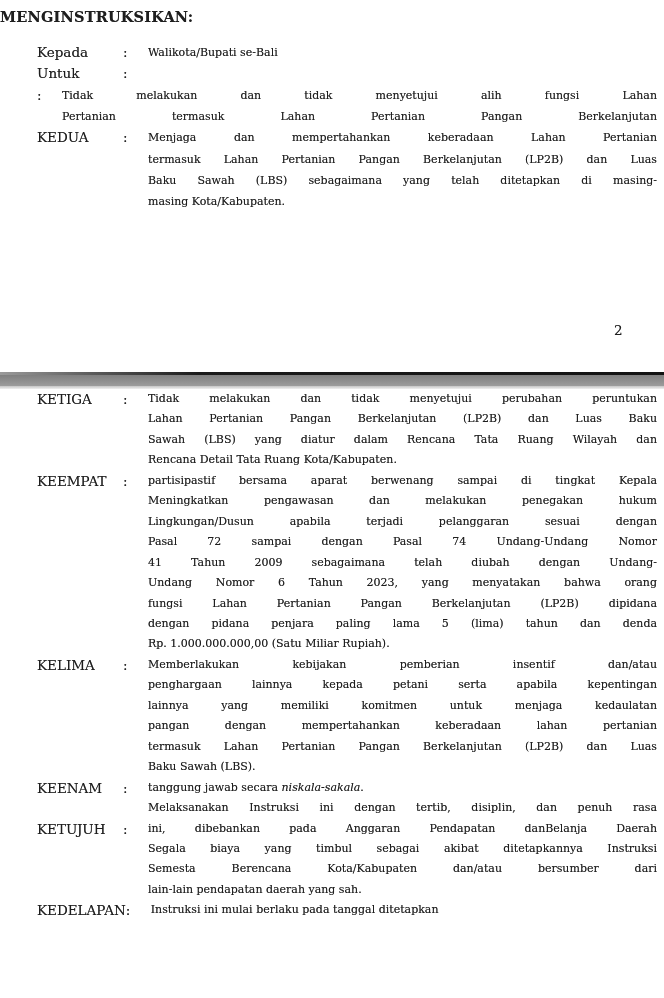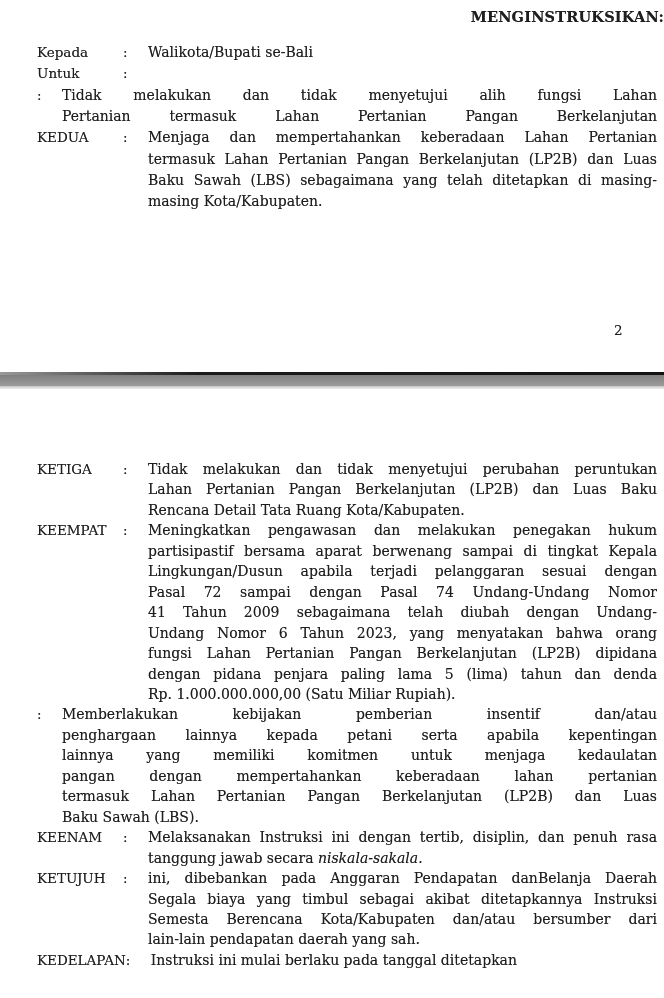--- a/index.html
+++ b/index.html
@@ -6,37 +6,37 @@
   .screen {
     position:relative; width:664px; height:998px; overflow:hidden;
     background:#ffffff;
     font-family:"DejaVu Serif","Liberation Serif",serif;
     color:#1e1e1e;
     text-shadow:0 0 0.4px rgba(25,25,25,0.55);
   }
   
   .page-top { position:relative; height:372px; }
   .doc-title {
-    padding-top:7px; text-align:right;
+    padding-top:7px; text-align:left;
     font-weight:700; font-size:14.5px; line-height:20px; letter-spacing:0.2px;
   }
   .entries-top { margin-top:15px; }
   .page-number { position:absolute; top:322px; left:614px; font-size:13.5px; }
   
   .page-break { height:17px; }
   .break-black { height:3px; background:linear-gradient(to right,#9a9a9a 0%,#5a5a5a 14%,#1a1a1a 30%,#121212 100%); }
   .break-gray  { height:11px; background:linear-gradient(to bottom,#7f7f7f,#9c9c9c); }
   .break-fade  { height:3px; background:linear-gradient(to bottom,#c4c4c4,#f0f0f0); }
   
-  .page-bottom { height:609px; overflow:hidden; padding-top:70px; box-sizing:border-box; }
+  .page-bottom { height:609px; overflow:hidden; box-sizing:border-box; }
   
   .entry-row { display:flex; padding-left:37px; padding-right:7px; }
   .entry-label { flex:0 0 86px; font-size:13.5px; }
   .entry-colon { flex:0 0 25px; font-size:13.5px; }
-  .entry-text  { flex:1 1 auto; min-width:0; font-size:14px; }
+  .entry-text  { flex:1 1 auto; min-width:0; font-size:11px; }
   .jline { text-align:justify; text-align-last:justify; }
   .jline.lastline { text-align-last:left; }
   .page-top .entry-label, .page-top .entry-colon, .page-top .jline { line-height:21.35px; }
   .page-bottom .entry-label, .page-bottom .entry-colon, .page-bottom .jline { line-height:20.45px; }
   .jline i { font-style:italic; }
 </style>
 </head>
 <body>
 
 <div class="screen">
@@ -86,55 +86,57 @@
   </div>
 
   <div class="page-bottom">
     <div id="entries-bottom">
         <div class="entry-row">
           <div class="entry-label">KETIGA</div>
           <div class="entry-colon">:</div>
           <div class="entry-text">
             <div class="jline">Tidak melakukan dan tidak menyetujui perubahan peruntukan</div>
             <div class="jline">Lahan Pertanian Pangan Berkelanjutan (LP2B) dan Luas Baku</div>
+            <div class="jline">Sawah (LBS) yang diatur dalam Rencana Tata Ruang Wilayah dan</div>
             <div class="jline lastline">Rencana Detail Tata Ruang Kota/Kabupaten.</div>
           </div>
         </div>
         <div class="entry-row">
           <div class="entry-label">KEEMPAT</div>
           <div class="entry-colon">:</div>
           <div class="entry-text">
+            <div class="jline">partisipastif bersama aparat berwenang sampai di tingkat Kepala</div>
             <div class="jline">Meningkatkan pengawasan dan melakukan penegakan hukum</div>
-            <div class="jline">partisipastif bersama aparat berwenang sampai di tingkat Kepala</div>
             <div class="jline">Lingkungan/Dusun apabila terjadi pelanggaran sesuai dengan</div>
             <div class="jline">Pasal 72 sampai dengan Pasal 74 Undang-Undang Nomor</div>
             <div class="jline">41 Tahun 2009 sebagaimana telah diubah dengan Undang-</div>
             <div class="jline">Undang Nomor 6 Tahun 2023, yang menyatakan bahwa orang</div>
             <div class="jline">fungsi Lahan Pertanian Pangan Berkelanjutan (LP2B) dipidana</div>
             <div class="jline">dengan pidana penjara paling lama 5 (lima) tahun dan denda</div>
             <div class="jline lastline">Rp. 1.000.000.000,00 (Satu Miliar Rupiah).</div>
           </div>
         </div>
         <div class="entry-row">
+          <div class="entry-label">KELIMA</div>
           <div class="entry-colon">:</div>
           <div class="entry-text">
             <div class="jline">Memberlakukan kebijakan pemberian insentif dan/atau</div>
             <div class="jline">penghargaan lainnya kepada petani serta apabila kepentingan</div>
             <div class="jline">lainnya yang memiliki komitmen untuk menjaga kedaulatan</div>
             <div class="jline">pangan dengan mempertahankan keberadaan lahan pertanian</div>
             <div class="jline">termasuk Lahan Pertanian Pangan Berkelanjutan (LP2B) dan Luas</div>
             <div class="jline lastline">Baku Sawah (LBS).</div>
           </div>
         </div>
         <div class="entry-row">
           <div class="entry-label">KEENAM</div>
           <div class="entry-colon">:</div>
           <div class="entry-text">
+            <div class="jline lastline">tanggung jawab secara <i>niskala-sakala</i>.</div>
             <div class="jline">Melaksanakan Instruksi ini dengan tertib, disiplin, dan penuh rasa</div>
-            <div class="jline lastline">tanggung jawab secara <i>niskala-sakala</i>.</div>
           </div>
         </div>
         <div class="entry-row">
           <div class="entry-label">KETUJUH</div>
           <div class="entry-colon">:</div>
           <div class="entry-text">
             <div class="jline">ini, dibebankan pada Anggaran Pendapatan danBelanja Daerah</div>
             <div class="jline">Segala biaya yang timbul sebagai akibat ditetapkannya Instruksi</div>
             <div class="jline">Semesta Berencana Kota/Kabupaten dan/atau bersumber dari</div>
             <div class="jline lastline">lain-lain pendapatan daerah yang sah.</div>

